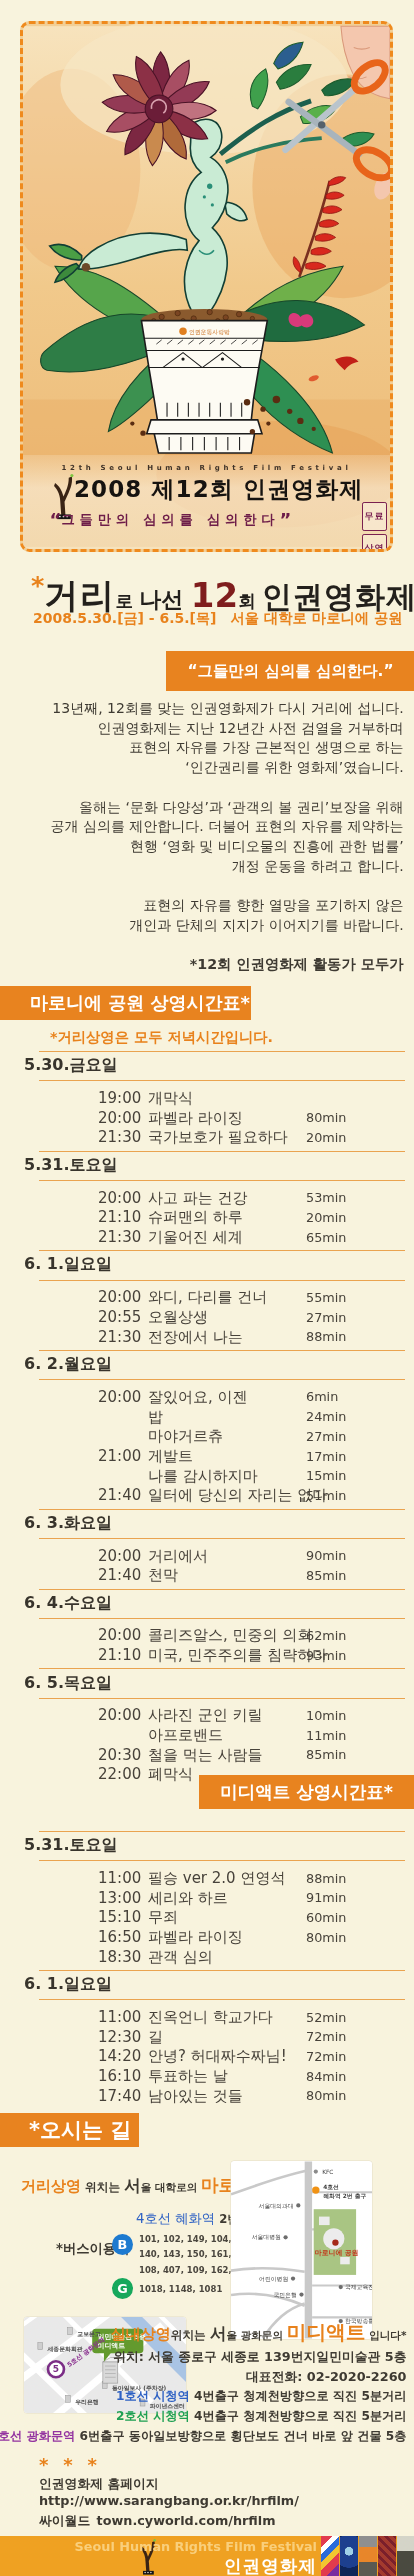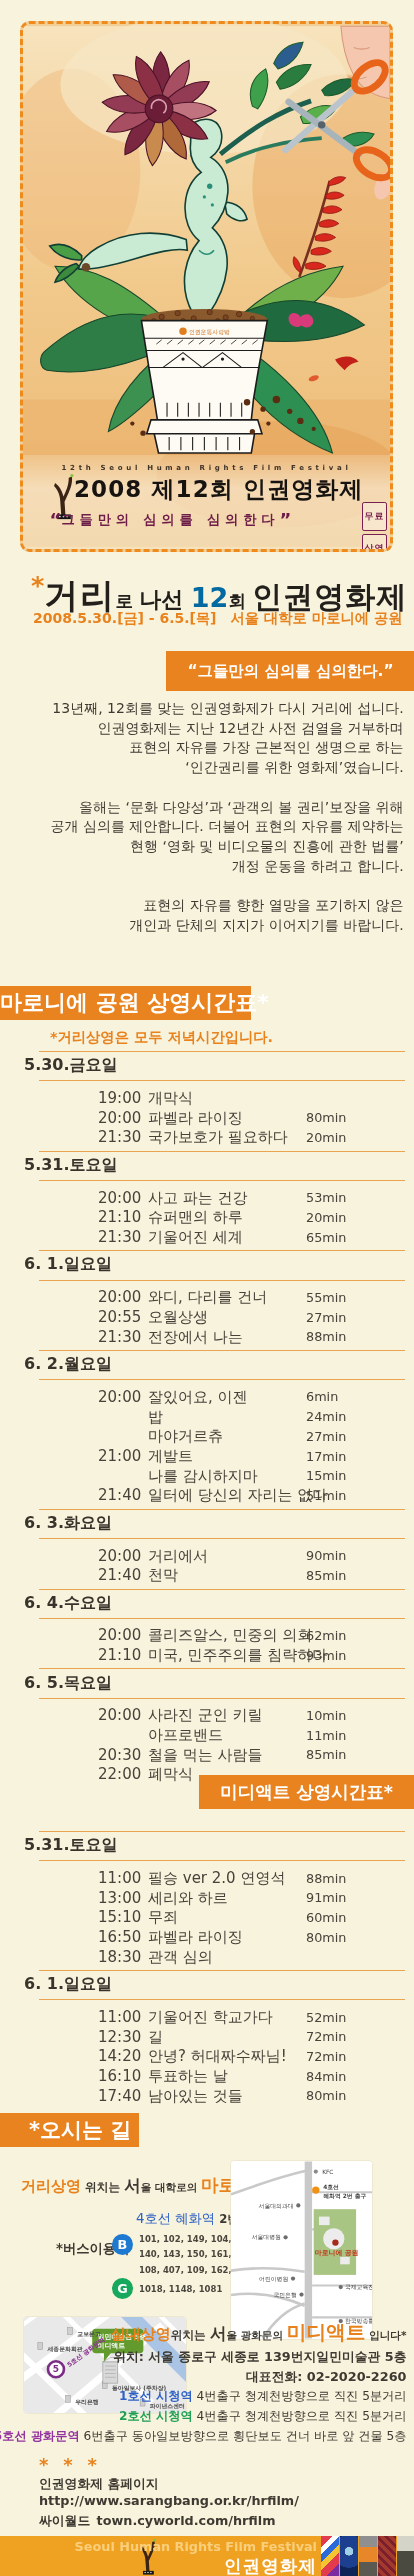--- a/index.html
+++ b/index.html
@@ -28,35 +28,35 @@
 .b-stamp{position:absolute;right:3.2px;top:47px;width:24.4px;}
 .stamp-box{border:1.6px solid #7a2050;color:#7a2050;font-weight:bold;font-size:9px;text-align:center;
   padding:7px 0;margin-bottom:2.7px;border-radius:2.1px;background:rgba(250,240,224,.55);letter-spacing:1.1px;}
 
 
 .sec-title{position:absolute;top:570px;left:31px;width:372px;white-space:nowrap;}
 .seg-ast{color:var(--orangetext);font-size:25.5px;font-weight:bold;vertical-align:12.8px;}
 .seg-xl{font-size:34px;font-weight:bold;color:#23201c;letter-spacing:1.6px;}
 .seg-sm{font-size:17.5px;font-weight:bold;color:#23201c;}
 .seg-md{font-size:22px;font-weight:bold;color:#23201c;}
-.seg-num{font-size:27px;font-weight:bold;color:#0369a1;}
+.seg-num{font-size:34px;font-weight:bold;color:#7f1d1d;}
 .seg-lg{font-size:30px;font-weight:bold;color:#23201c;letter-spacing:1.1px;}
 .t-date{position:absolute;top:609px;left:33px;font-size:14px;font-weight:bold;color:var(--orangetext);white-space:nowrap;}
 .t-venue{margin-left:14px;font-size:14.3px;}
 
 
 .quote-box{position:absolute;left:166px;top:651px;width:249px;height:40px;background:var(--accent);
   color:#fff;display:flex;align-items:center;justify-content:center;font-size:15.4px;font-weight:bold;white-space:nowrap;}
 .paras{position:absolute;top:699px;left:10.6px;width:393px;text-align:right;font-size:14px;line-height:19.7px;color:#3e3a32;}
 .paras p{margin:0 0 19.7px 0;}
 .sig{margin-top:8.5px;font-size:14.3px;font-weight:bold;}
 
 
 .hdr{position:absolute;background:var(--accent);color:#fff;font-weight:bold;display:flex;align-items:center;white-space:nowrap;}
-#hdr-maronie{left:0;top:986px;width:251px;height:34px;font-size:22px;box-sizing:border-box;}
+#hdr-maronie{left:0;top:986px;width:251px;height:34px;font-size:18px;padding-left:30px;box-sizing:border-box;}
 .note{position:absolute;left:50px;top:1028px;font-size:14.3px;font-weight:bold;color:var(--orangetext);white-space:nowrap;}
 #hdr-mediact{left:199px;top:1775px;width:215px;height:34px;font-size:17.5px;justify-content:center;}
 #hdr-visit{left:0;top:2113px;width:139px;height:34px;font-size:21px;padding-left:29px;box-sizing:border-box;}
 .days{position:absolute;left:0;width:415px;}
 #maronie-days{top:1051px;} #mediact-days{top:1831px;}
 .day-head{margin-left:39px;width:366px;border-top:1.1px solid var(--rule);border-bottom:1.1px solid var(--rule);
   padding:3.2px 0 4.3px;box-sizing:border-box;}
 .day-label{position:relative;left:-15px;font-size:16px;font-weight:bold;color:#38342c;}
 .rows{margin:6.4px 0 3.7px 0;}
 .row{position:relative;height:19.7px;margin-left:98px;width:308px;font-size:15px;color:#47423a;}
@@ -69,21 +69,21 @@
 .seg-accent-md{color:var(--orangetext);font-size:15px;font-weight:bold;}
 .seg-accent-lg{color:var(--orangetext);font-size:17.5px;font-weight:bold;}
 .seg-accent-xl{color:var(--orangetext);font-size:19.7px;font-weight:bold;}
 .seg-plain{font-size:11.7px;font-weight:bold;color:#3e3a32;}
 .seg-plain-big{font-size:16.5px;font-weight:bold;color:#3e3a32;}
 .seg-plain-sm{font-size:10.6px;font-weight:bold;color:#3e3a32;}
 .seg-blue{color:var(--blue);font-size:13.3px;font-weight:normal;}
 .seg-blue-st{color:var(--blue);font-size:12.2px;font-weight:bold;}
 .seg-green-st{color:var(--green);font-size:12.2px;font-weight:bold;}
 .seg-purple-st{color:var(--purple);font-size:12.2px;font-weight:bold;}
-.seg-info{font-size:12.2px;font-weight:normal;color:#3e3a32;}
+.seg-info{font-size:12.2px;font-weight:bold;color:#3e3a32;}
 .badge{position:absolute;width:21px;height:21px;border-radius:50%;color:#fff;font-weight:bold;font-size:12.8px;
   display:flex;align-items:center;justify-content:center;}
 .b-blue{background:var(--busblue);} .b-green{background:var(--busgreen);}
 .busnums{font-size:8.5px;font-weight:bold;color:#4a463e;line-height:15.4px;}
 .mapbox{position:absolute;background:#fff;border-radius:3.2px;box-shadow:0 0 0 0.5px #e4ddc6;}
 .r-align{text-align:right;right:8.5px;}
 
 
 .stars{position:absolute;left:39px;top:2454px;font-size:18px;font-weight:bold;color:var(--orangetext);letter-spacing:4.3px;}
 .links{position:absolute;left:39px;top:2476px;font-size:12.8px;color:#3e3a32;}
@@ -266,20 +266,21 @@
   <div class="t-date">
     <span>2008.5.30.[금] - 6.5.[목]</span><span class="t-venue">서울 대학로 마로니에 공원</span>
   </div>
 
   <div class="quote-box">“그들만의 심의를 심의한다.”</div>
 
   <div class="paras" id="intro-paras">
       <p>13년째, 12회를 맞는 인권영화제가 다시 거리에 섭니다.<br>인권영화제는 지난 12년간 사전 검열을 거부하며<br>표현의 자유를 가장 근본적인 생명으로 하는<br>‘인간권리를 위한 영화제’였습니다.</p>
       <p>올해는 ‘문화 다양성’과 ‘관객의 볼 권리’보장을 위해<br>공개 심의를 제안합니다. 더불어 표현의 자유를 제약하는<br>현행 ‘영화 및 비디오물의 진흥에 관한 법률’<br>개정 운동을 하려고 합니다.</p>
       <p>표현의 자유를 향한 열망을 포기하지 않은<br>개인과 단체의 지지가 이어지기를 바랍니다.</p>
+      <div class="sig">*12회 인권영화제 활동가 모두가</div>
     </div>
 
   <div class="hdr" id="hdr-maronie">마로니에 공원 상영시간표*</div>
   <div class="note">*거리상영은 모두 저녁시간입니다.</div>
   <div class="days" id="maronie-days">
       <div class="day">
         <div class="day-head"><span class="day-label">5.30.금요일</span></div>
         <div class="rows">
           <div class="row">
             <span class="rt">19:00</span>
@@ -460,21 +461,21 @@
             <span class="rtitle">관객 심의</span>
             <span class="rd"></span>
           </div>
         </div>
       </div>
       <div class="day">
         <div class="day-head"><span class="day-label">6. 1.일요일</span></div>
         <div class="rows">
           <div class="row">
             <span class="rt">11:00</span>
-            <span class="rtitle">기울어진 학교가다</span>
+            <span class="rtitle">진옥언니 학교가다</span>
             <span class="rd">52min</span>
           </div>
           <div class="row">
             <span class="rt">12:30</span>
             <span class="rtitle">길</span>
             <span class="rd">72min</span>
           </div>
           <div class="row">
             <span class="rt">14:20</span>
             <span class="rtitle">안녕? 허대짜수짜님!</span>

